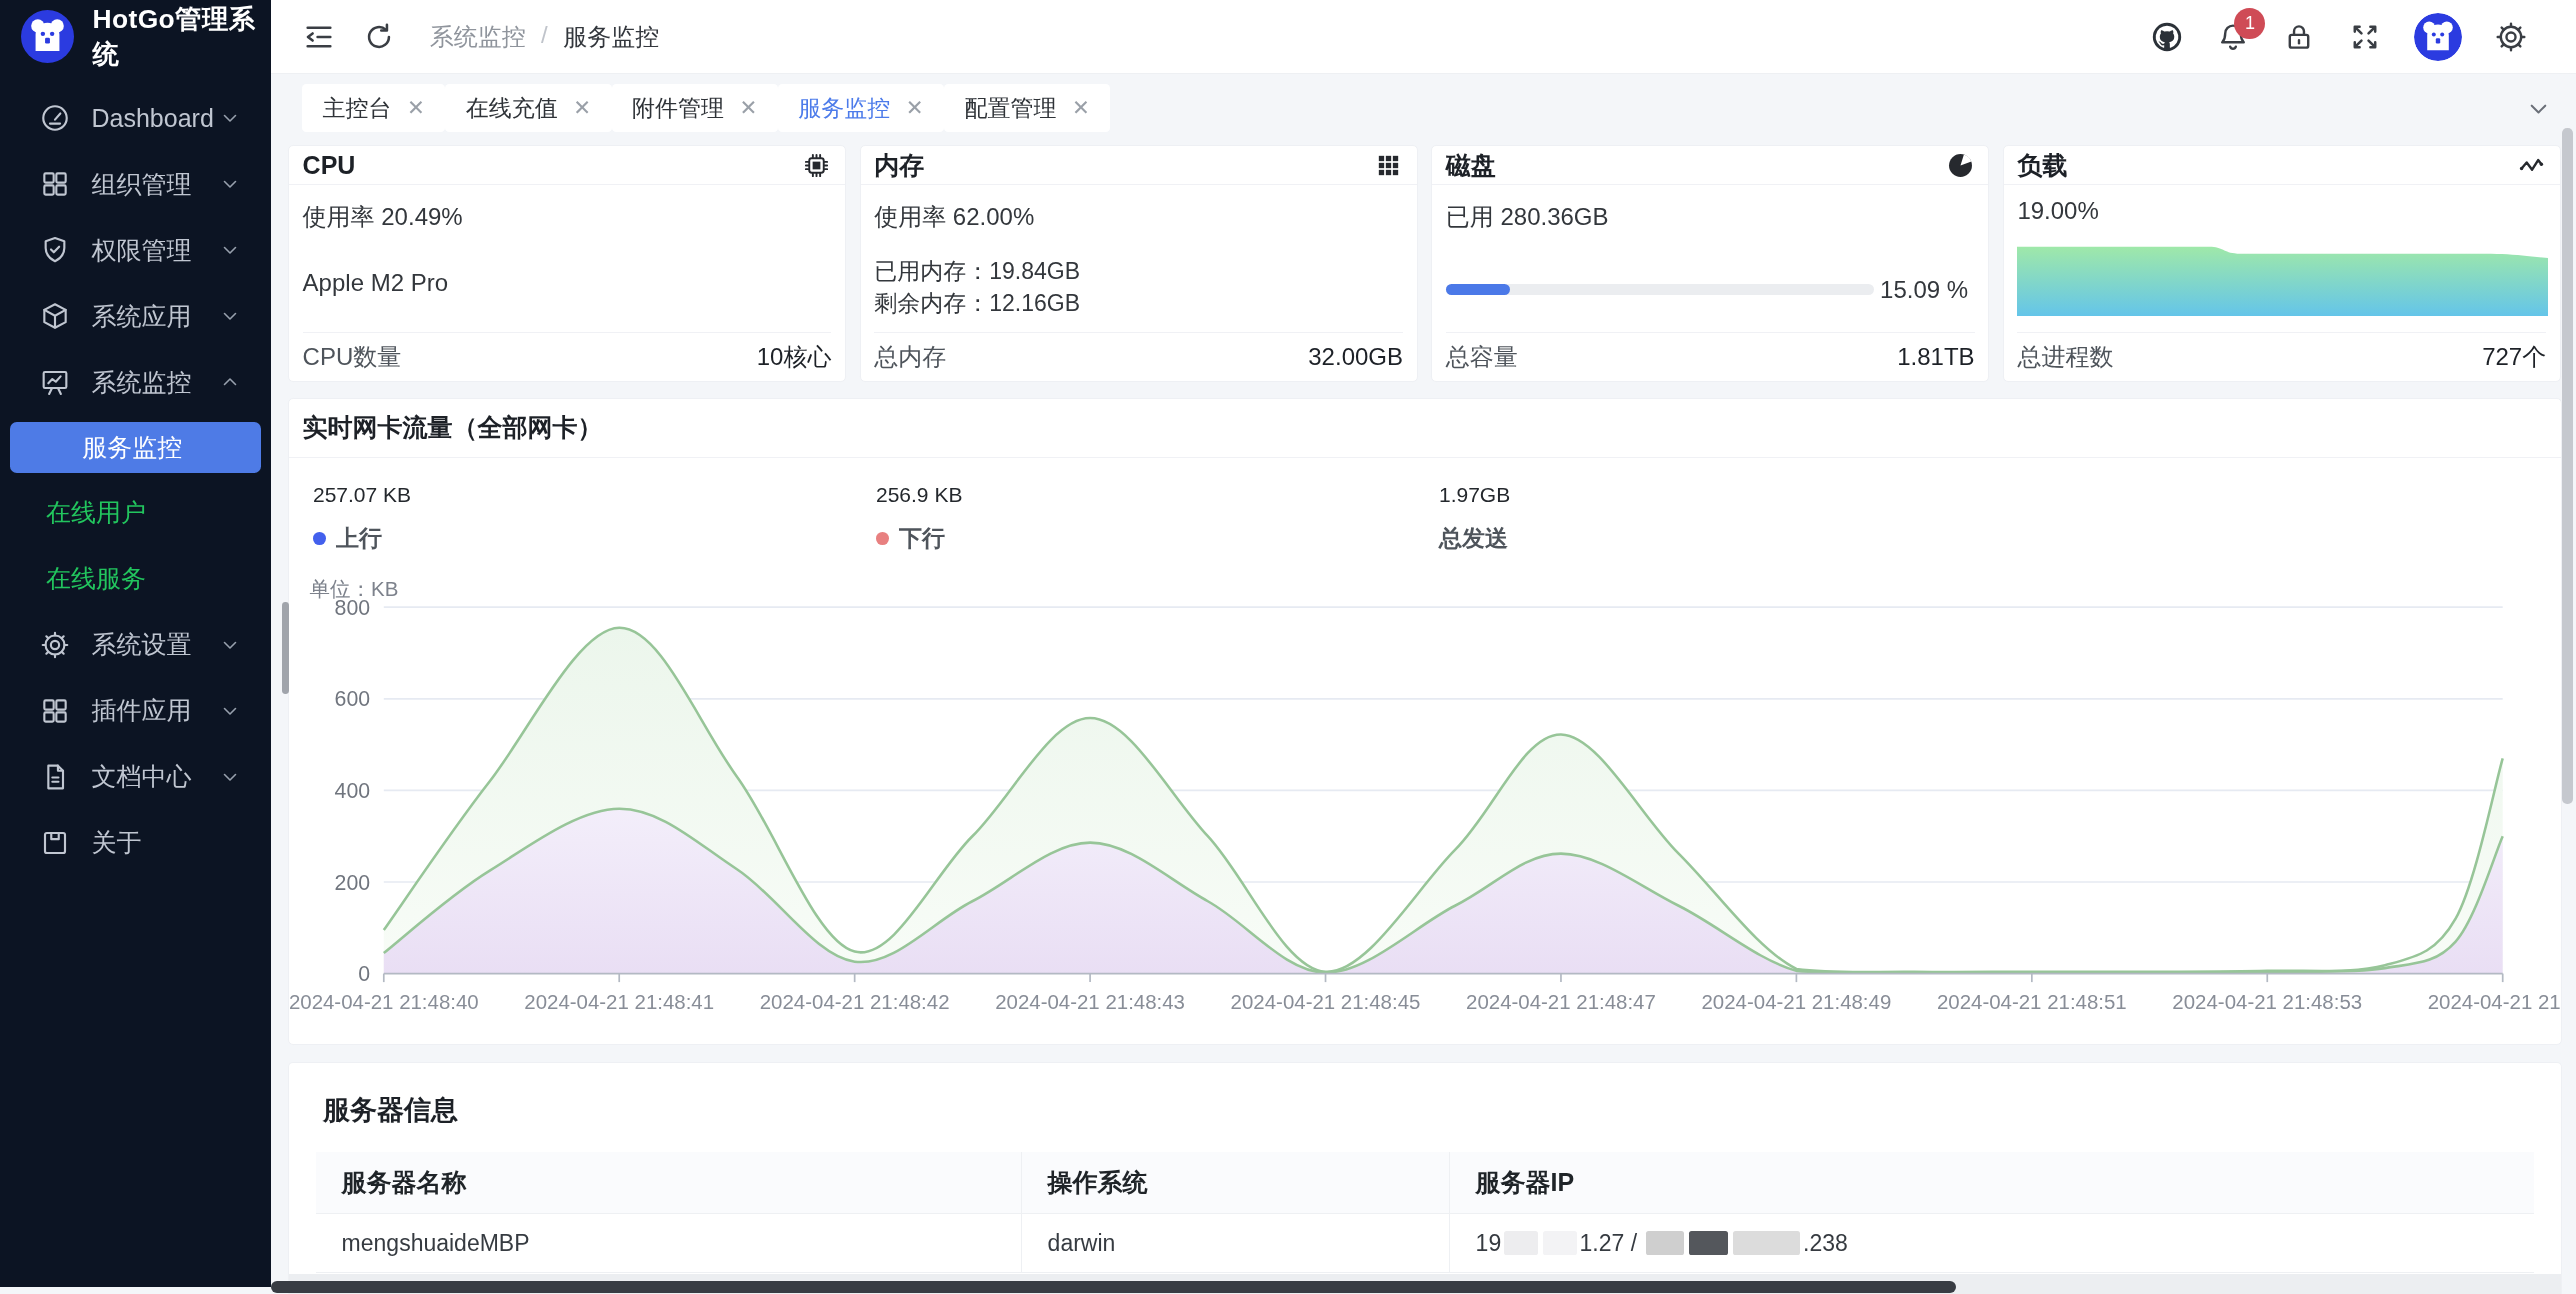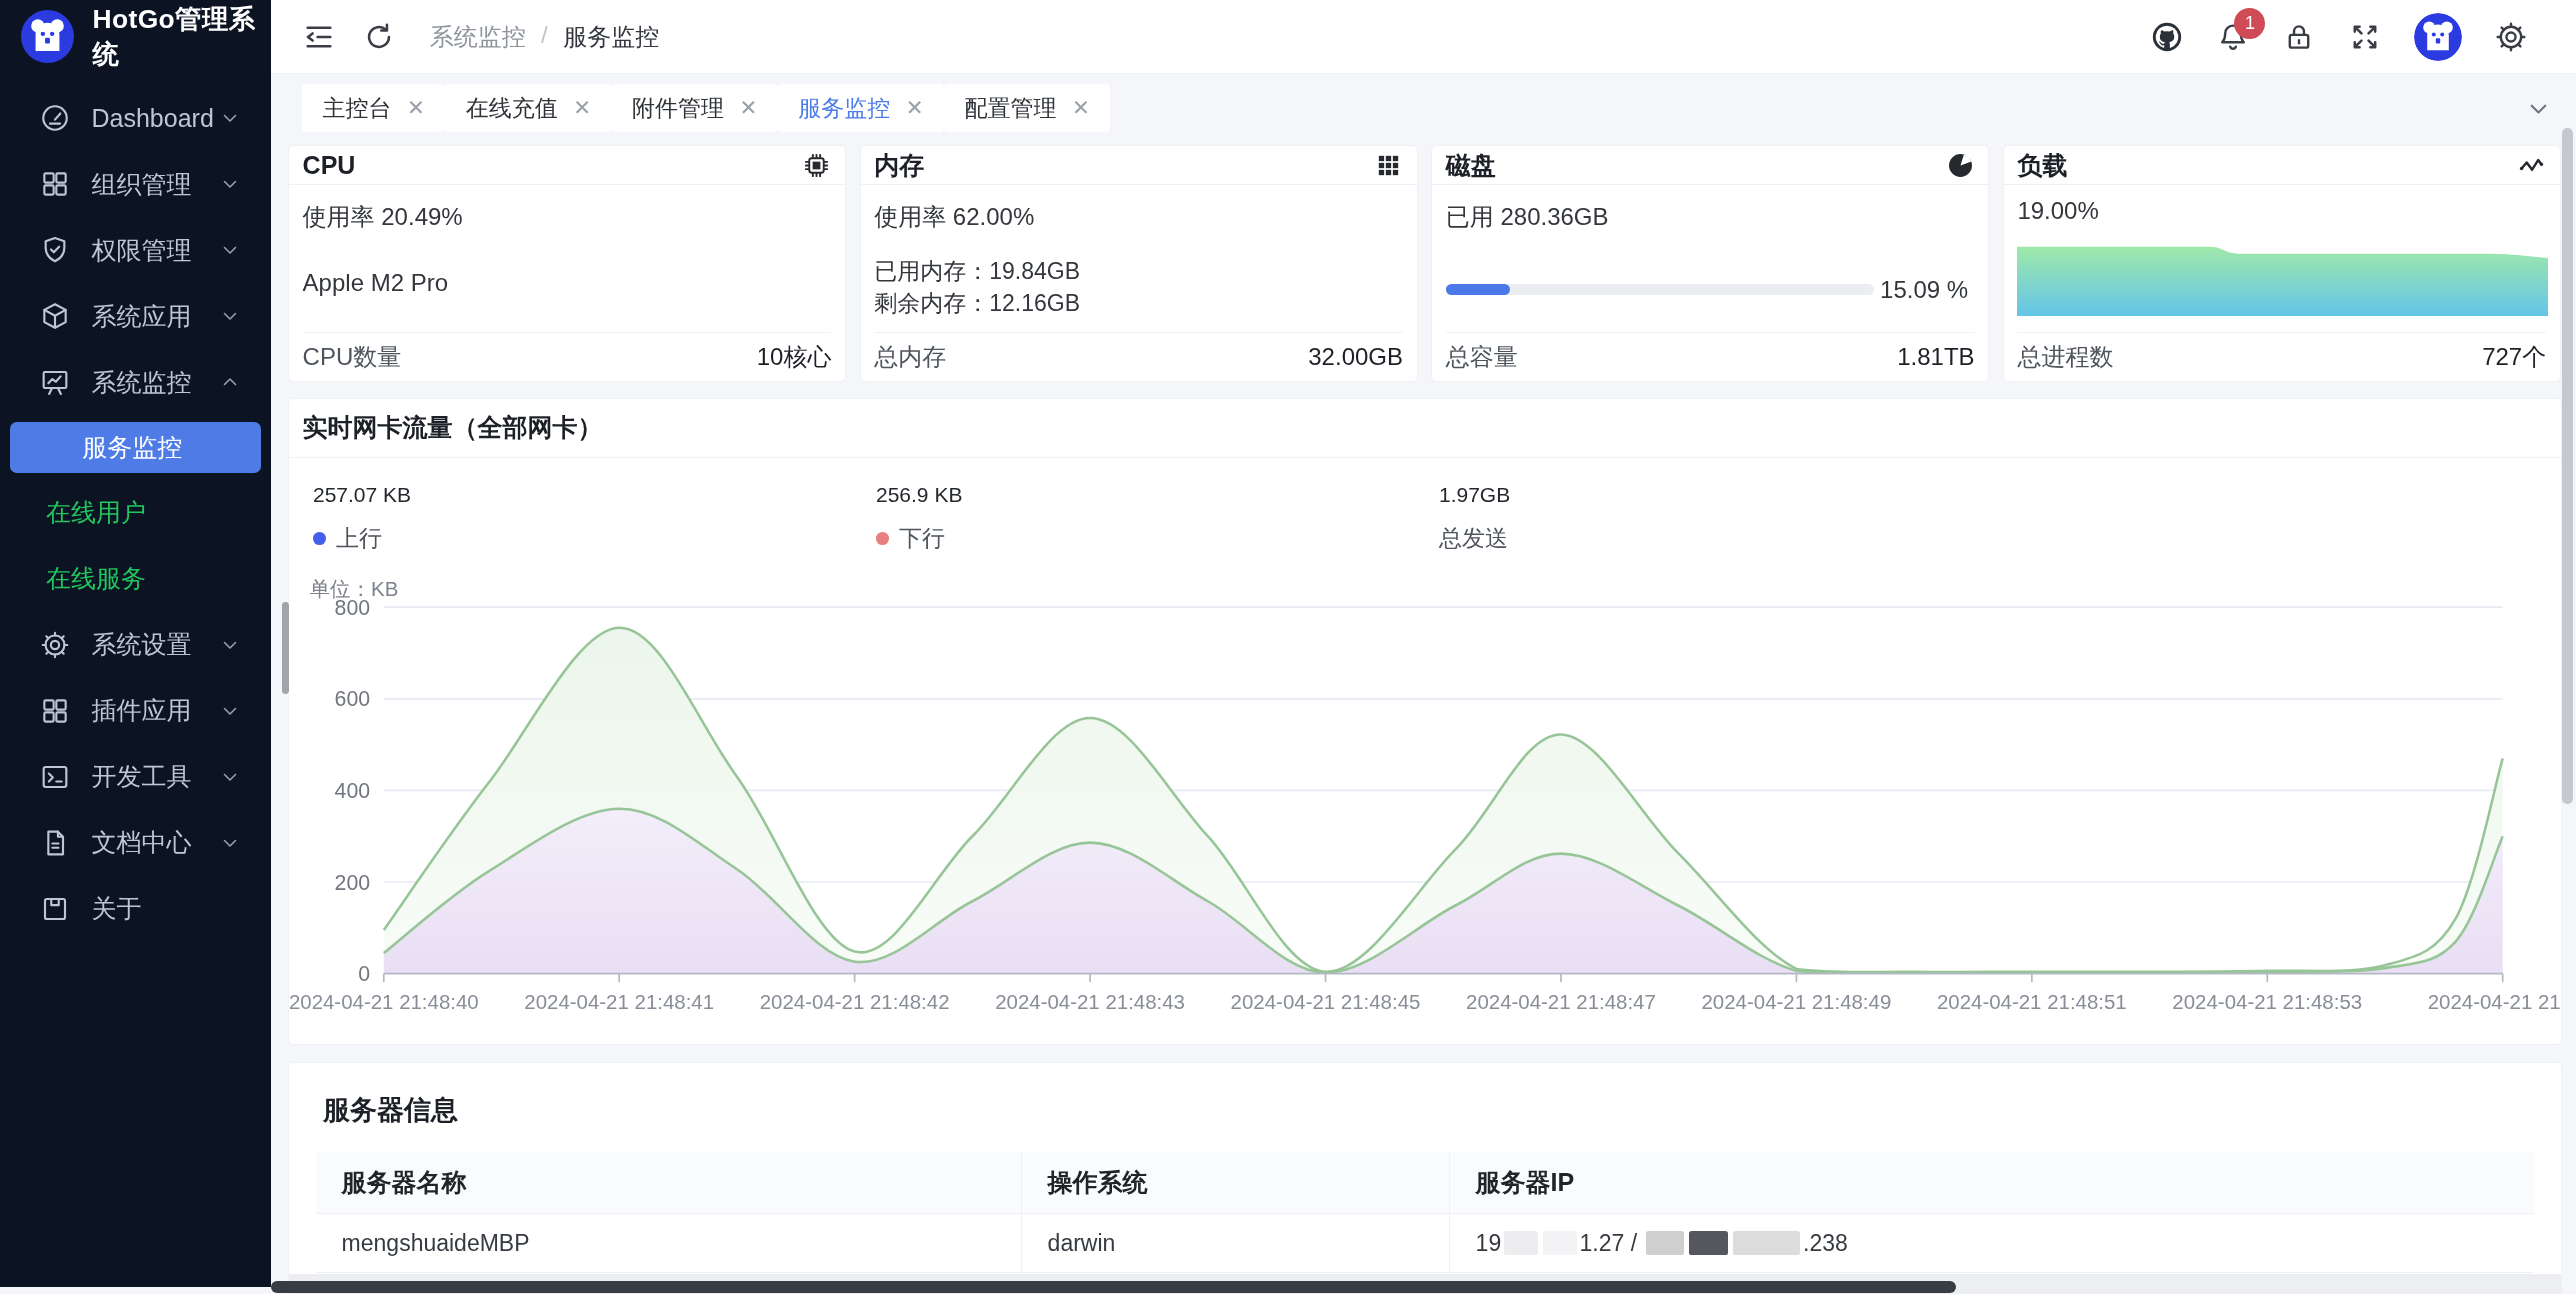--- a/index.html
+++ b/index.html
@@ -63,21 +63,21 @@
   .bar-label{width:101px;text-align:center;font-size:24px;color:#33373c;line-height:32px;}
   .load-chart{margin-top:8.5px;display:block;}
   
   .netcard{margin:15.4px 14.5px 0 17px;height:647px;background:#fff;border:0.9px solid #eef0f4;border-radius:5.1px;
            box-sizing:border-box;position:relative;overflow:hidden;}
   .net-title{height:58px;display:flex;align-items:center;padding:0 13.6px;font-size:25px;font-weight:600;color:#1d2127;
              border-bottom:0.9px solid #f0f1f5;}
   .net-stats{display:flex;padding:25.6px 0 0 24px;}
   .net-stat{width:563px;}
   .net-val{font-size:21px;color:#24282d;}
-  .net-lblrow{margin-top:15.4px;display:flex;align-items:center;gap:10.2px;font-size:23px;color:#4e545b;}
+  .net-lblrow{margin-top:15.4px;display:flex;align-items:center;gap:10.2px;font-size:23px;color:#4e545b;font-weight:bold;}
   .dot{width:12.8px;height:12.8px;border-radius:50%;flex:none;}
   .unit{position:absolute;left:20.5px;top:176px;font-size:20.5px;color:#7d828c;}
   .chart-svg{position:absolute;left:0;top:198px;}
   
   .servercard{margin:17px 14.5px 0 17px;height:233px;background:#fff;border:0.9px solid #eef0f4;border-bottom:none;
               border-radius:5.1px 5.1px 0 0;box-sizing:border-box;position:relative;overflow:hidden;}
   .server-title{padding:29px 0 0 34px;font-size:27px;font-weight:600;color:#1d2127;}
   .table{margin:24px 27px 0;display:grid;grid-template-columns:706px 428px 1fr;}
   .th{background:#fafbfd;height:61px;line-height:61px;padding:0 25.6px;font-size:25px;font-weight:600;color:#1f2428;
       border-bottom:0.9px solid #eef0f3;border-right:0.9px solid #eef0f3;}
@@ -206,34 +206,20 @@
       <div class="side-item">
         <span class="s-icon">
           <svg viewBox="0 0 24 24" fill="none" stroke="currentColor" stroke-width="1.6" stroke-linecap="round" stroke-linejoin="round">
             <rect x="4" y="4" width="7" height="7" rx="1"></rect>
             <rect x="13" y="4" width="7" height="7" rx="1"></rect>
             <rect x="4" y="13" width="7" height="7" rx="1"></rect>
             <rect x="13" y="13" width="7" height="7" rx="1"></rect>
           </svg>
         </span>
         <span class="lbl">插件应用</span>
-        <span class="chev">
-          <svg viewBox="0 0 24 24" fill="none" stroke="currentColor" stroke-width="1.6" stroke-linecap="round" stroke-linejoin="round">
-            <path d="M6.5 9.5l5.5 5.5 5.5-5.5"></path>
-          </svg>
-        </span>
-      </div>
-      <div class="side-item">
-        <span class="s-icon">
-          <svg viewBox="0 0 24 24" fill="none" stroke="currentColor" stroke-width="1.6" stroke-linecap="round" stroke-linejoin="round">
-            <rect x="3.5" y="4.5" width="17" height="15" rx="1.6"></rect>
-            <path d="M7.4 9.4l3 3-3 3M13 15.4h4"></path>
-          </svg>
-        </span>
-        <span class="lbl">开发工具</span>
         <span class="chev">
           <svg viewBox="0 0 24 24" fill="none" stroke="currentColor" stroke-width="1.6" stroke-linecap="round" stroke-linejoin="round">
             <path d="M6.5 9.5l5.5 5.5 5.5-5.5"></path>
           </svg>
         </span>
       </div>
       <div class="side-item">
         <span class="s-icon">
           <svg viewBox="0 0 24 24" fill="none" stroke="currentColor" stroke-width="1.6" stroke-linecap="round" stroke-linejoin="round">
             <path d="M7 3.5h7.2l3.8 3.8v13.2H7z"></path>

